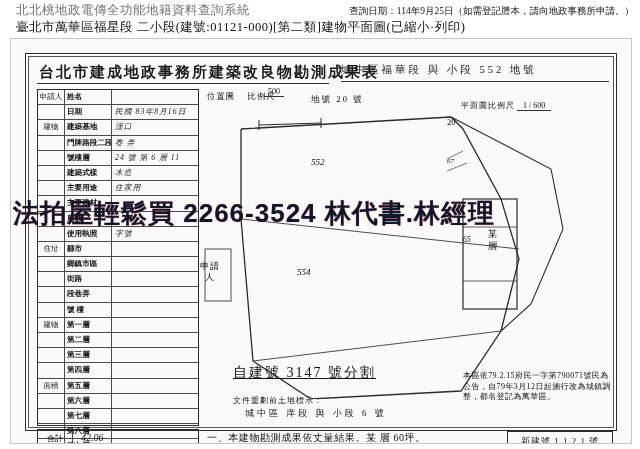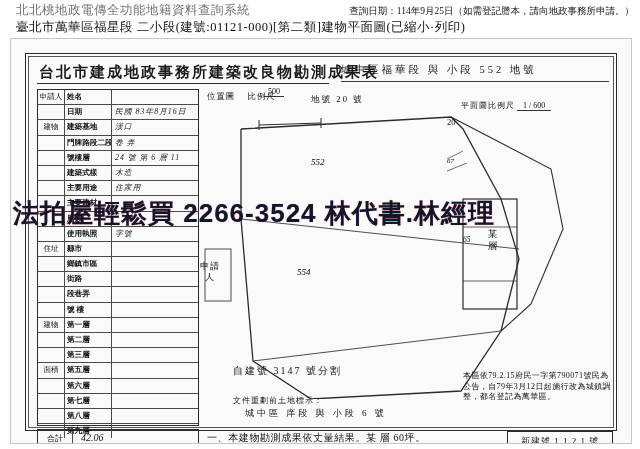--- a/index.html
+++ b/index.html
@@ -112,21 +112,21 @@
   .draw svg{display:block;}
   .lbl-552{position:absolute;left:300px;top:118px;font-size:9px;font-style:italic;}
   .lbl-554{position:absolute;left:286px;top:228px;font-size:9px;font-style:italic;}
   .lbl-applicant{position:absolute;left:186px;top:222px;font-size:9px;line-height:11px;text-align:center;width:26px;letter-spacing:1px;}
   .lbl-20{position:absolute;left:246px;top:18px;font-size:8.5px;}
   .lbl-roof{position:absolute;left:474px;top:189px;font-size:9.5px;line-height:12px;width:16px;text-align:center;letter-spacing:1px;}
   .lbl-65{position:absolute;left:452px;top:196px;font-size:7.5px;font-style:italic;}
   .lbl-67{position:absolute;left:436px;top:118px;font-size:7px;font-style:italic;}
   
   .note-split{
-    position:absolute;left:222px;top:325px;font-size:10px;letter-spacing:2px;white-space:nowrap;
+    position:absolute;left:222px;top:325px;font-size:14px;letter-spacing:2px;white-space:nowrap;text-decoration:underline;
   }
   .note-block{
     position:absolute;left:452px;top:332px;width:148px;font-size:8px;line-height:10.5px;
     letter-spacing:.4px;
   }
   .ref-line{
     position:absolute;left:222px;top:356px;font-size:8px;letter-spacing:1px;white-space:nowrap;
   }
   .ref-line2{
     position:absolute;left:234px;top:368px;font-size:9px;letter-spacing:3px;white-space:nowrap;
@@ -281,20 +281,25 @@
           <div class="c1"></div>
           <div class="c2">第二層</div>
           <div class="c3 hand"></div>
         </div>
         <div class="row">
           <div class="c1"></div>
           <div class="c2">第三層</div>
           <div class="c3 hand"></div>
         </div>
         <div class="row">
+          <div class="c1"></div>
+          <div class="c2">第四層</div>
+          <div class="c3 hand"></div>
+        </div>
+        <div class="row">
           <div class="c1">面積</div>
           <div class="c2">第五層</div>
           <div class="c3 hand"></div>
         </div>
         <div class="row">
           <div class="c1"></div>
           <div class="c2">第六層</div>
           <div class="c3 hand"></div>
         </div>
         <div class="row">

